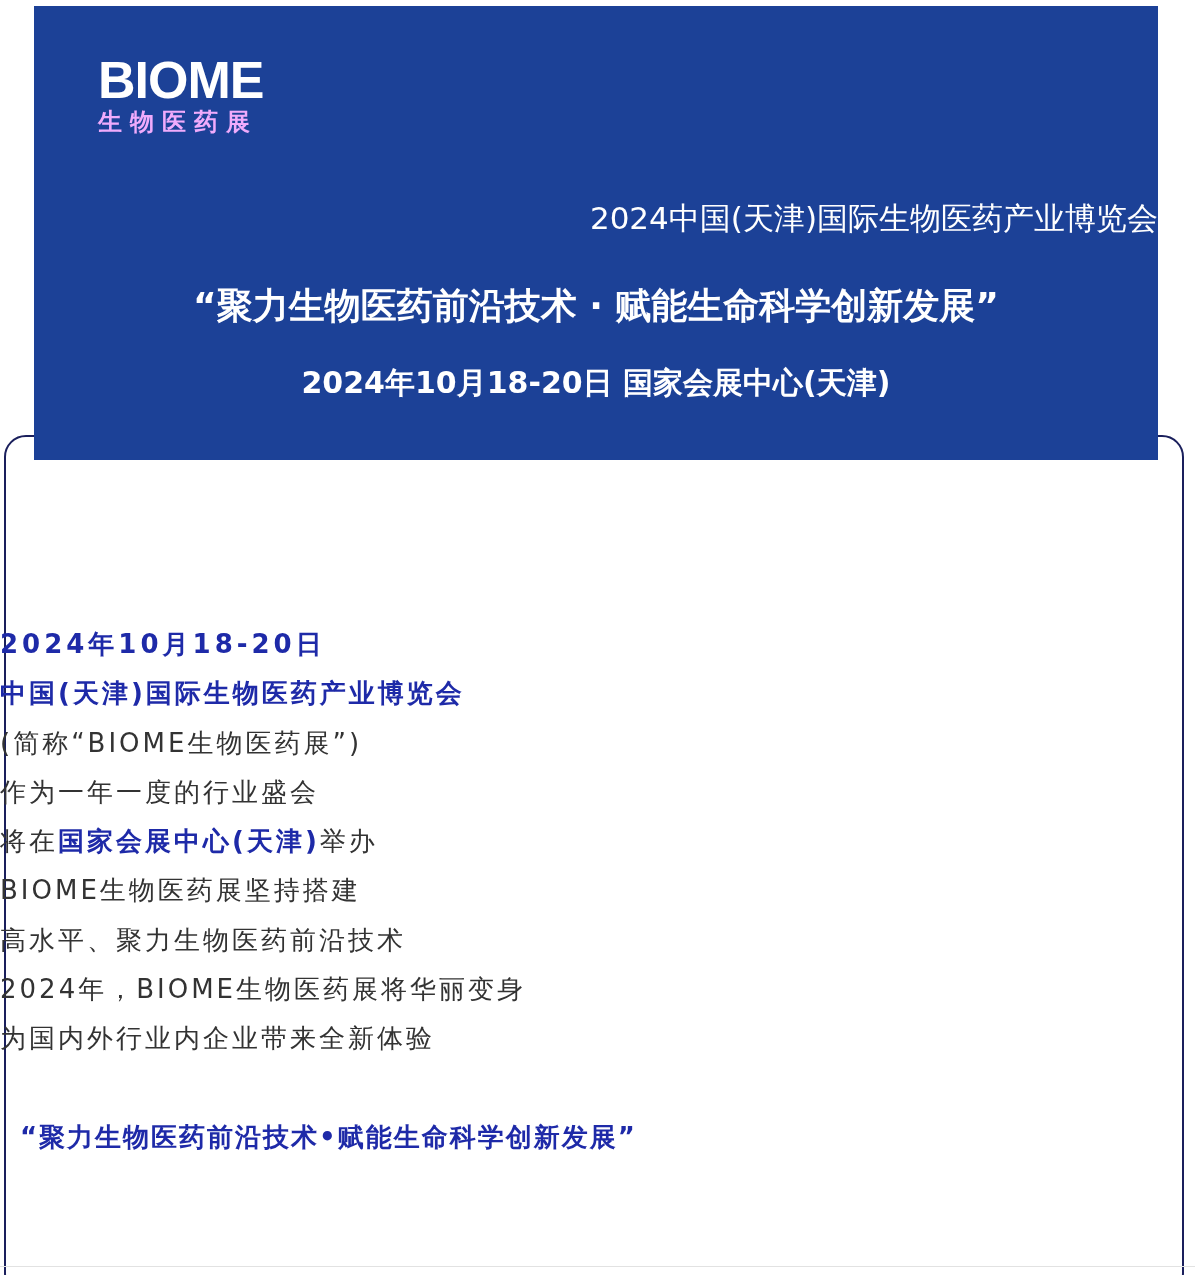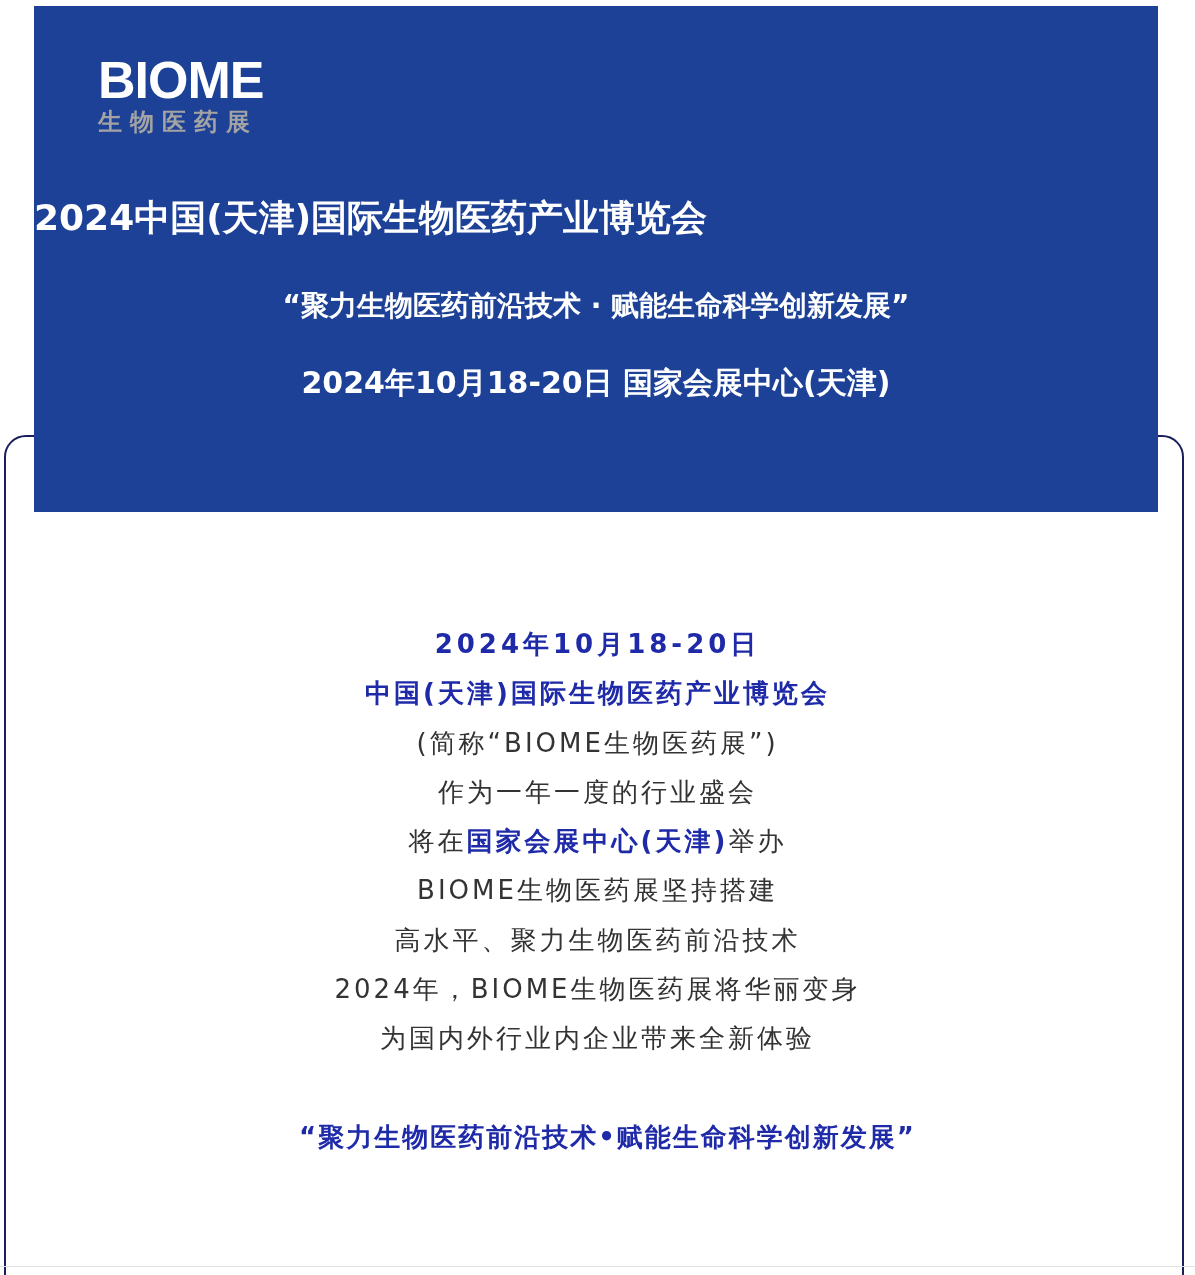--- a/index.html
+++ b/index.html
@@ -23,21 +23,21 @@
       border: 2px solid #1a1f5c;
       border-radius: 22px;
       box-sizing: border-box;
       z-index: 1;
     }
     .banner {
       position: absolute;
       left: 34px;
       top: 6px;
       width: 1124px;
-      height: 506px;
+      height: 454px;
       background: #1c4197;
       z-index: 2;
       color: #ffffff;
     }
     .logo {
       position: absolute;
       left: 64px;
       top: 48px;
     }
     .logo-en {
@@ -47,59 +47,59 @@
       line-height: 52px;
       letter-spacing: -1px;
       color: #ffffff;
     }
     .logo-cn {
       font-weight: bold;
       font-size: 24px;
       line-height: 28px;
       letter-spacing: 8px;
       margin-top: 2px;
-      color: #a3a3a3;
+      color: #f0abfc;
     }
     .banner-title {
       position: absolute;
       left: 0;
       width: 100%;
       top: 184px;
-      text-align: left;
-      font-weight: bold;
-      font-size: 36px;
+      text-align: right;
+      font-weight: normal;
+      font-size: 31px;
       line-height: 56px;
       letter-spacing: 0px;
     }
     .banner-slogan {
       position: absolute;
       left: 0;
       width: 100%;
       top: 282px;
       text-align: center;
       font-weight: bold;
-      font-size: 28px;
+      font-size: 36px;
       line-height: 36px;
     }
     .banner-date {
       position: absolute;
       left: 0;
       width: 100%;
       top: 362px;
       text-align: center;
       font-weight: bold;
       font-size: 30px;
       line-height: 30px;
     }
     .content {
       position: absolute;
       left: 0;
       width: 1195px;
       top: 620px;
-      text-align: center;
+      text-align: left;
       z-index: 3;
     }
     .line {
       font-size: 26px;
       line-height: 49.3px;
       color: #333333;
       letter-spacing: 3px;
       white-space: nowrap;
     }
     .blue {

